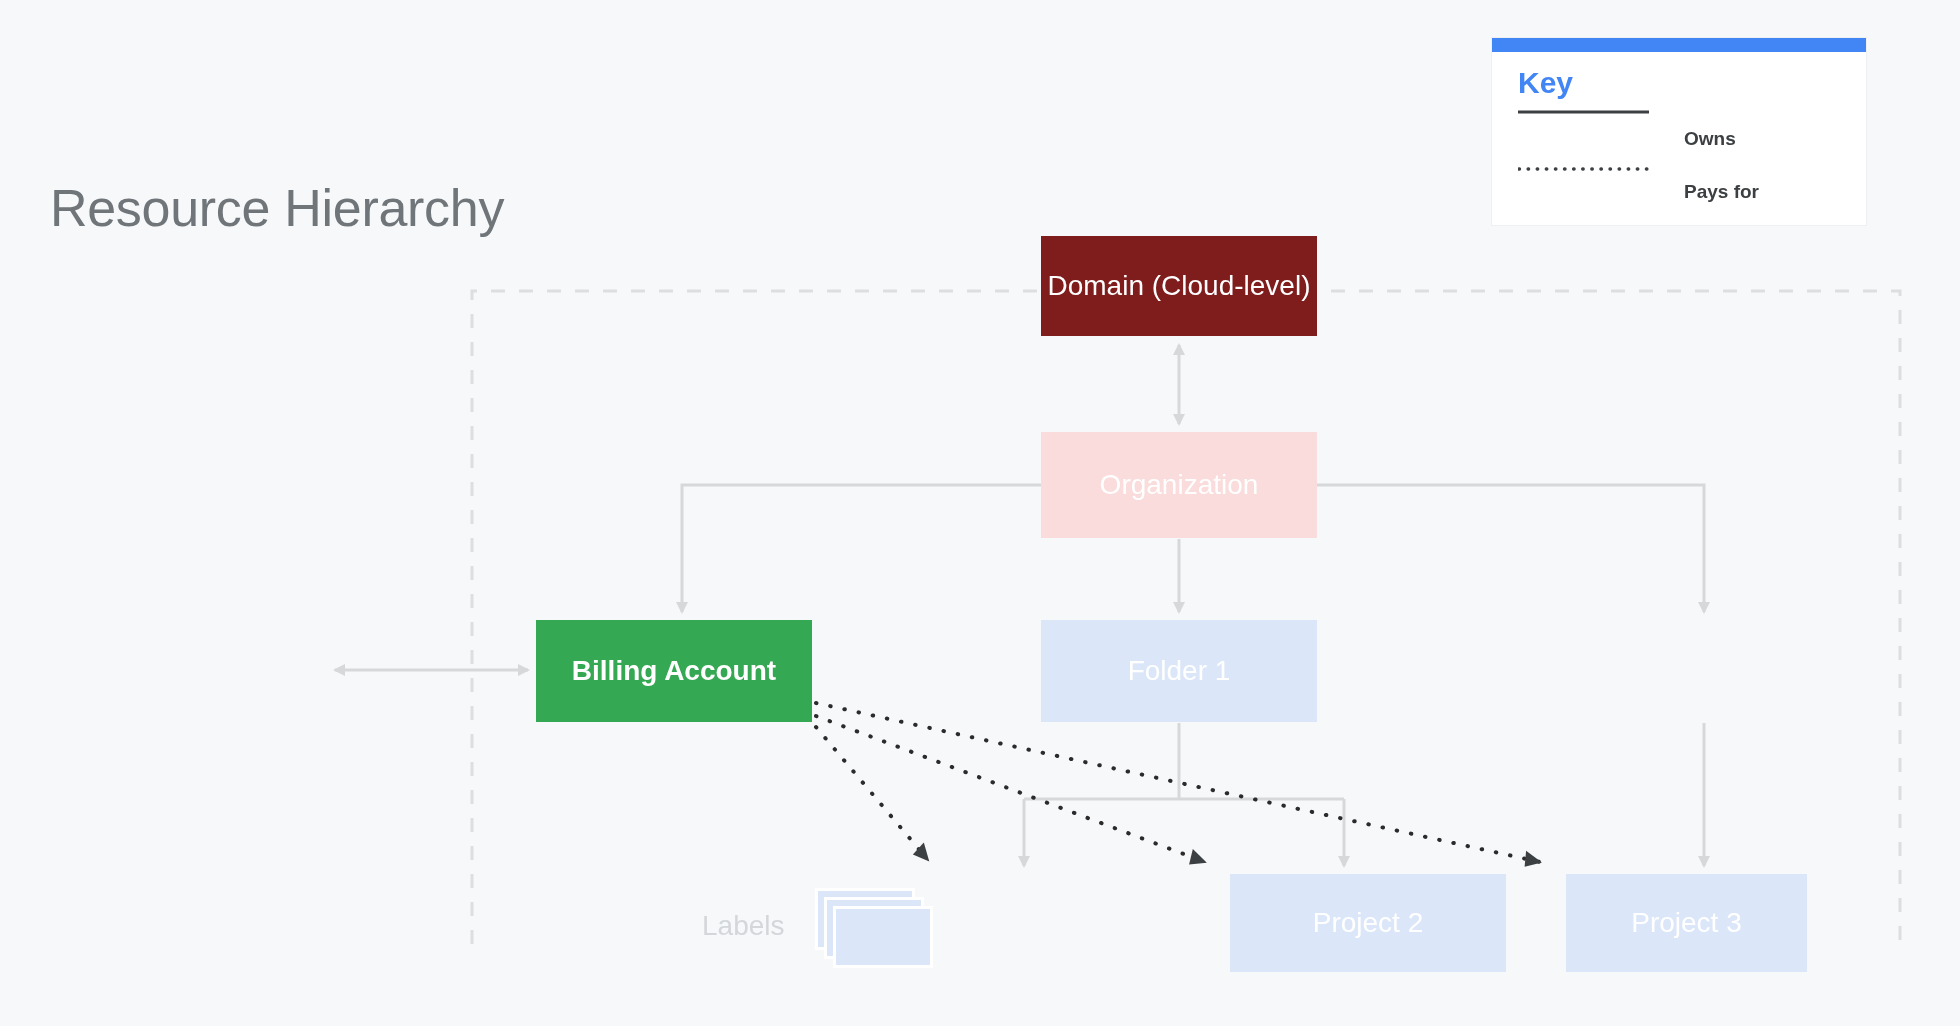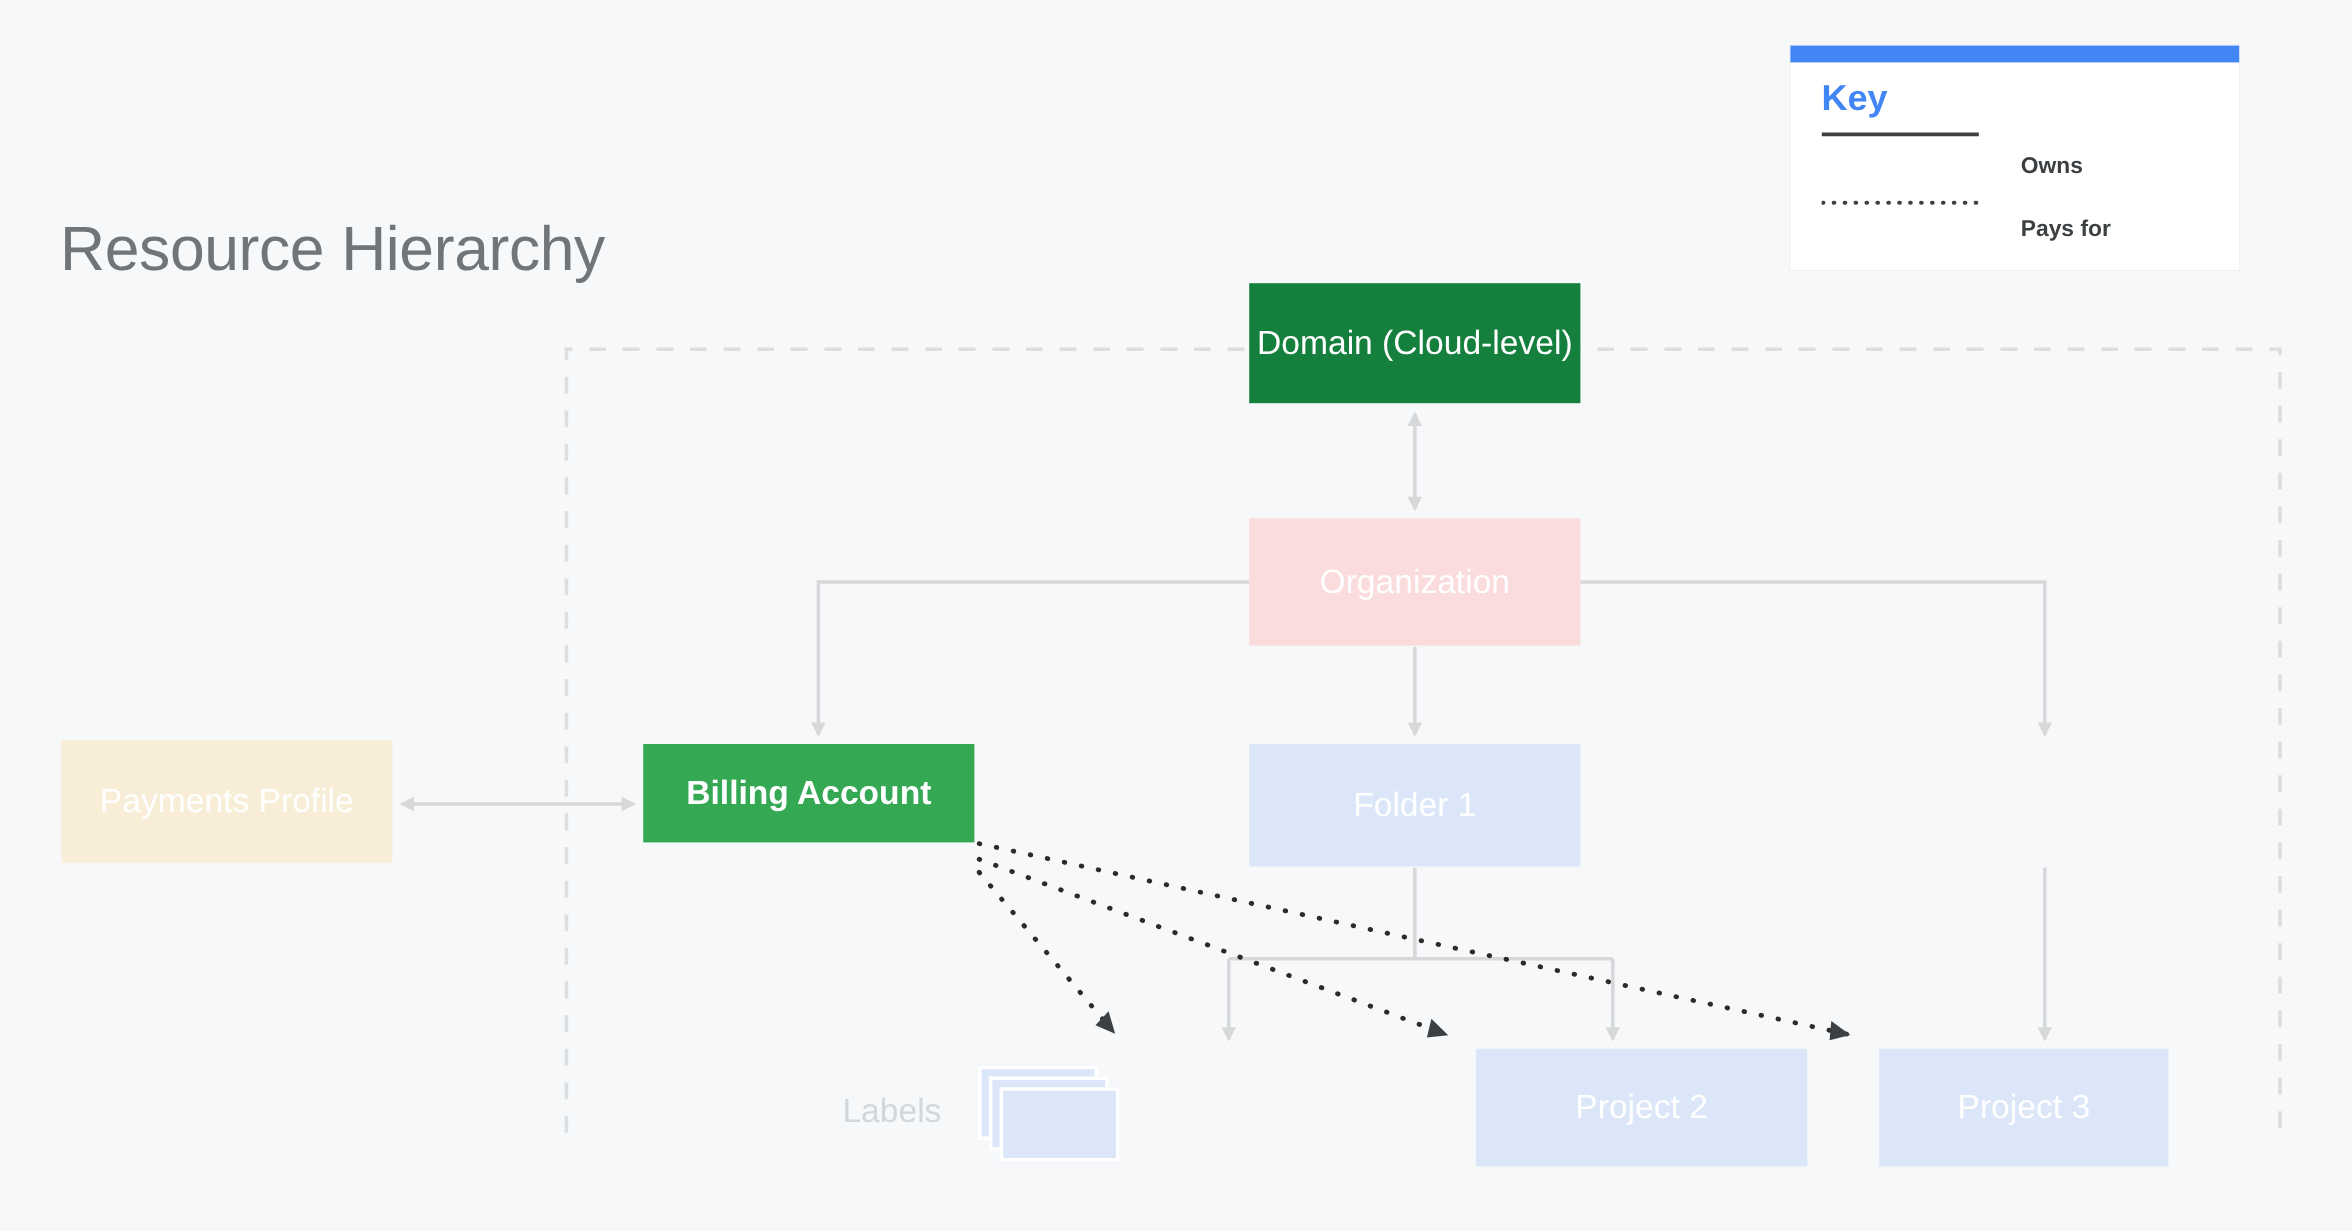--- a/index.html
+++ b/index.html
@@ -58,21 +58,21 @@
   }
   .node.pink   { background: #f9dcdb; }
   .node.blue   { background: #dbe7f9; }
   .node.cream  { background: #f8eed8; }
   .node.green  { background: #34a853; font-weight: 700; }
 
   
   #node-domain        { left: 1041px; top: 236px; width: 276px; height: 100px; }
   #node-organization  { left: 1041px; top: 432px; width: 276px; height: 106px; }
   #node-payments      { left: 51px;  top: 617px; width: 276px; height: 102px; }
-  #node-billing       { left: 536px; top: 620px; width: 276px; height: 82px; }
+  #node-billing       { left: 536px; top: 620px; width: 276px; height: 102px; }
   #node-folder1       { left: 1041px; top: 620px; width: 276px; height: 102px; }
   #node-folder2       { left: 1566px; top: 620px; width: 276px; height: 102px; }
   #node-project1      { left: 896px; top: 874px; width: 276px; height: 98px; }
   #node-project2      { left: 1230px; top: 874px; width: 276px; height: 98px; }
   #node-project3      { left: 1566px; top: 874px; width: 241px; height: 98px; }
 
   
   #labels-text {
     position: absolute;
     left: 702px;
@@ -209,25 +209,24 @@
       <line x1="816" y1="727" x2="928" y2="860" stroke="#2b2b2b" stroke-width="4" stroke-linecap="round" stroke-dasharray="0.5 14" marker-end="url(#arrow-dark)"></line>
     </g>
     <g>
       <line x1="816" y1="716" x2="1205" y2="862" stroke="#2b2b2b" stroke-width="4" stroke-linecap="round" stroke-dasharray="0.5 14" marker-end="url(#arrow-dark)"></line>
     </g>
     <g>
       <line x1="816" y1="703" x2="1540" y2="862" stroke="#2b2b2b" stroke-width="4" stroke-linecap="round" stroke-dasharray="0.5 14" marker-end="url(#arrow-dark)"></line>
     </g>
   </svg>
 
-  <div class="node pink" id="node-domain" style="background: #15803d;">Domain (Cloud-level)</div>
+  <div class="node pink" id="node-domain" style="background: #7f1d1d;">Domain (Cloud-level)</div>
 
   <div class="node pink" id="node-organization" style="background: rgb(249, 220, 219);">Organization</div>
 
-  <div class="node cream" id="node-payments" style="background: rgb(248, 238, 216);">Payments Profile</div>
 
   <div class="node green" id="node-billing" style="background: rgb(52, 168, 83);">Billing Account</div>
 
   <div class="node blue" id="node-folder1" style="background: rgb(219, 231, 249);">Folder 1</div>
 
 
 
   <div class="node blue" id="node-project2" style="background: rgb(219, 231, 249);">Project 2</div>
 
   <div class="node blue" id="node-project3" style="background: rgb(219, 231, 249);">Project 3</div>

